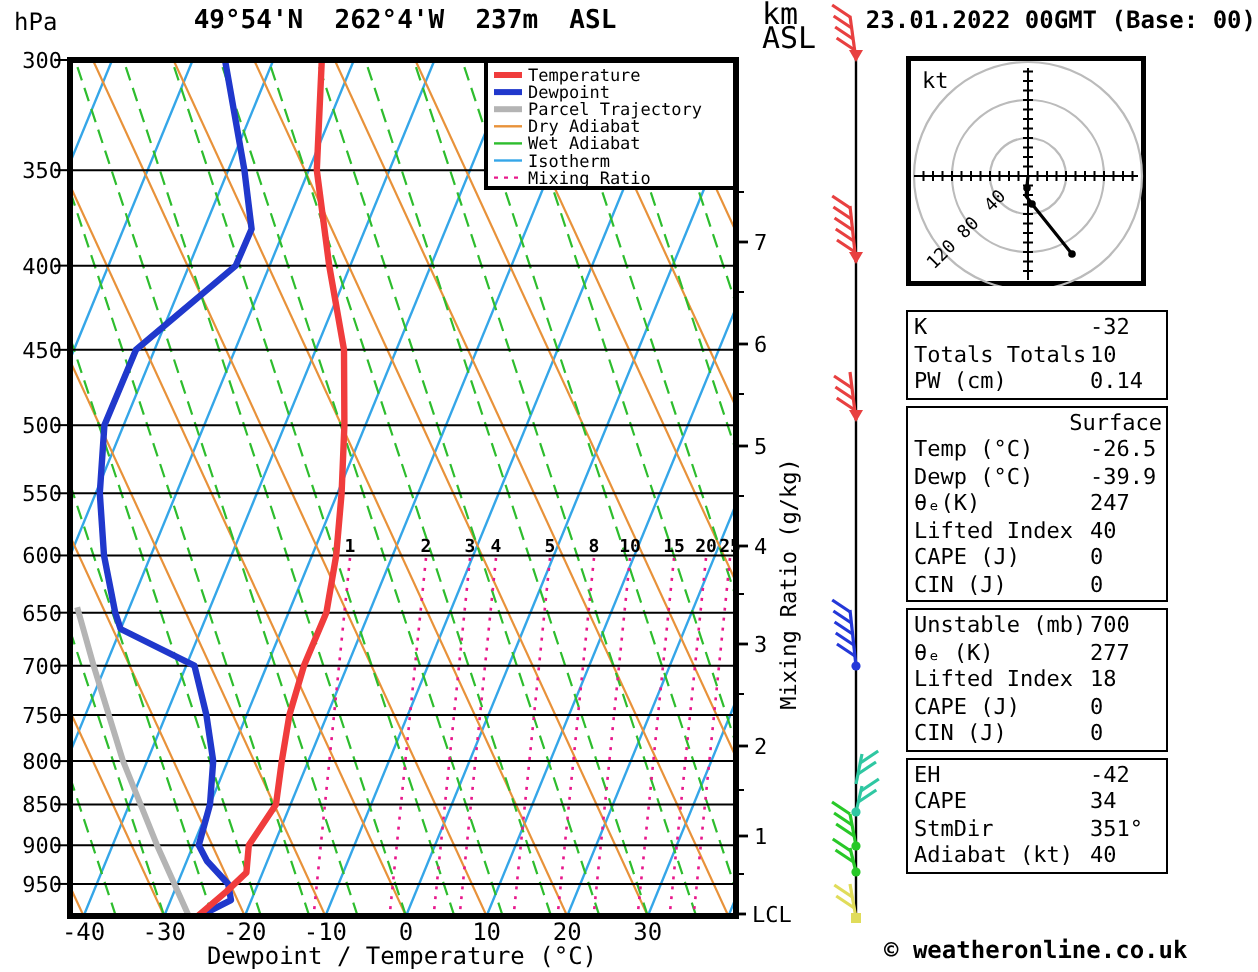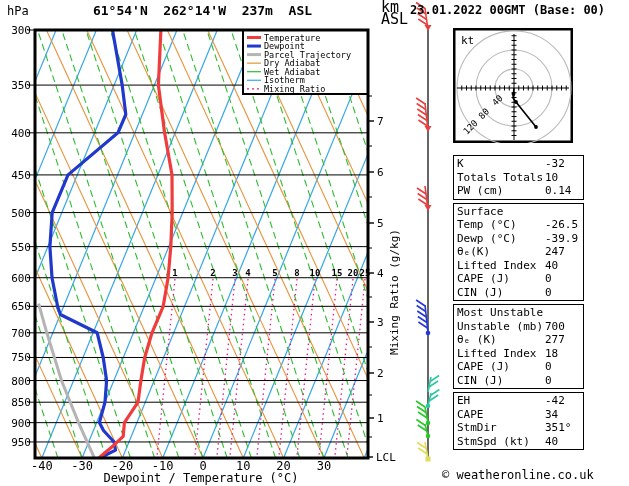--- a/index.html
+++ b/index.html
@@ -3,27 +3,27 @@
 <meta charset="utf-8">
 <style>
   *{box-sizing:border-box}
   html,body{margin:0;padding:0}
   body{width:629px;height:486px;position:relative;background:#fff;color:#000;
        font-family:"DejaVu Sans Mono","Liberation Mono",monospace;overflow:hidden}
   .abs{position:absolute}
   #hpa{left:7px;top:4px;font-size:12px}
   #title{left:30px;top:3px;width:345px;text-align:center;font-size:13px;font-weight:bold;white-space:pre}
   #kmasl{left:381px;top:1px;font-size:15px;line-height:12px}
-  #date{left:410px;top:3px;width:218px;text-align:left;font-size:12px;font-weight:bold;white-space:pre}
-  #footer{left:442px;top:468px;font-size:12px;font-weight:normal}
+  #date{left:410px;top:3px;width:218px;text-align:right;font-size:12px;font-weight:bold;white-space:pre}
+  #footer{left:442px;top:468px;font-size:12px;font-weight:bold}
   #plot{left:0;top:0}
   #hodo{left:453px;top:28px}
   #panel{left:453px;top:155px;width:131px;font-size:11px;line-height:13.5px}
   #panel .sec{border:1px solid #000;margin-bottom:3px;padding:1px 2px 1px 3px;background:#fff}
-  #panel .sec-title{text-align:left}
+  #panel .sec-title{text-align:right}
   #panel .row{display:flex}
   #panel .lbl{width:88px;flex:none;white-space:pre}
   #panel .val{flex:1;white-space:pre}
   svg text{font-family:"DejaVu Sans Mono","Liberation Mono",monospace;fill:#000}
 </style>
 </head>
 <body>
 
 <svg id="plot" class="abs" width="629" height="486">
     <defs>
@@ -320,21 +320,21 @@
     <text x="33.134" y="87.866" font-size="9" fill="#aaa" text-anchor="middle" transform="rotate(-45 33.134 87.866)">80</text>
     <text x="19.701" y="101.299" font-size="9" fill="#aaa" text-anchor="middle" transform="rotate(-45 19.701 101.299)">120</text>
     <text x="8" y="16" font-size="11">kt</text>
     <polyline points="61,60 60,70 63,74 83,99" fill="none" stroke="#000" stroke-width="1.6"></polyline>
     <circle cx="60.5" cy="66" r="1.9" fill="#000"></circle>
     <circle cx="63" cy="74" r="1.9" fill="#000"></circle>
     <circle cx="83" cy="99" r="1.9" fill="#000"></circle>
   </svg>
 
 <div id="hpa" class="abs">hPa</div>
-<div id="title" class="abs">61°54'N  262°14'W  237m  ASL</div>
+<div id="title" class="abs">49°54'N  262°4'W  237m  ASL</div>
 <div id="kmasl" class="abs">
   <span>km</span><br>
   <span>ASL</span>
 </div>
 <div id="date" class="abs">23.01.2022 00GMT (Base: 00)</div>
 <div id="panel" class="abs">
     <div class="sec">
       <div class="row">
         <span class="lbl">K</span>
         <span class="val">-32</span>
@@ -369,21 +369,20 @@
       <div class="row">
         <span class="lbl">CAPE (J)</span>
         <span class="val">0</span>
       </div>
       <div class="row">
         <span class="lbl">CIN (J)</span>
         <span class="val">0</span>
       </div>
     </div>
     <div class="sec">
-      <div class="sec-title">Most Unstable</div>
       <div class="row">
         <span class="lbl">Unstable (mb)</span>
         <span class="val">700</span>
       </div>
       <div class="row">
         <span class="lbl">θₑ (K)</span>
         <span class="val">277</span>
       </div>
       <div class="row">
         <span class="lbl">Lifted Index</span>
@@ -405,18 +404,18 @@
       </div>
       <div class="row">
         <span class="lbl">CAPE</span>
         <span class="val">34</span>
       </div>
       <div class="row">
         <span class="lbl">StmDir</span>
         <span class="val">351°</span>
       </div>
       <div class="row">
-        <span class="lbl">StmSpd (kt)</span>
+        <span class="lbl">Adiabat (kt)</span>
         <span class="val">40</span>
       </div>
     </div>
   </div>
 <div id="footer" class="abs">© weatheronline.co.uk</div>
 
 </body></html>

